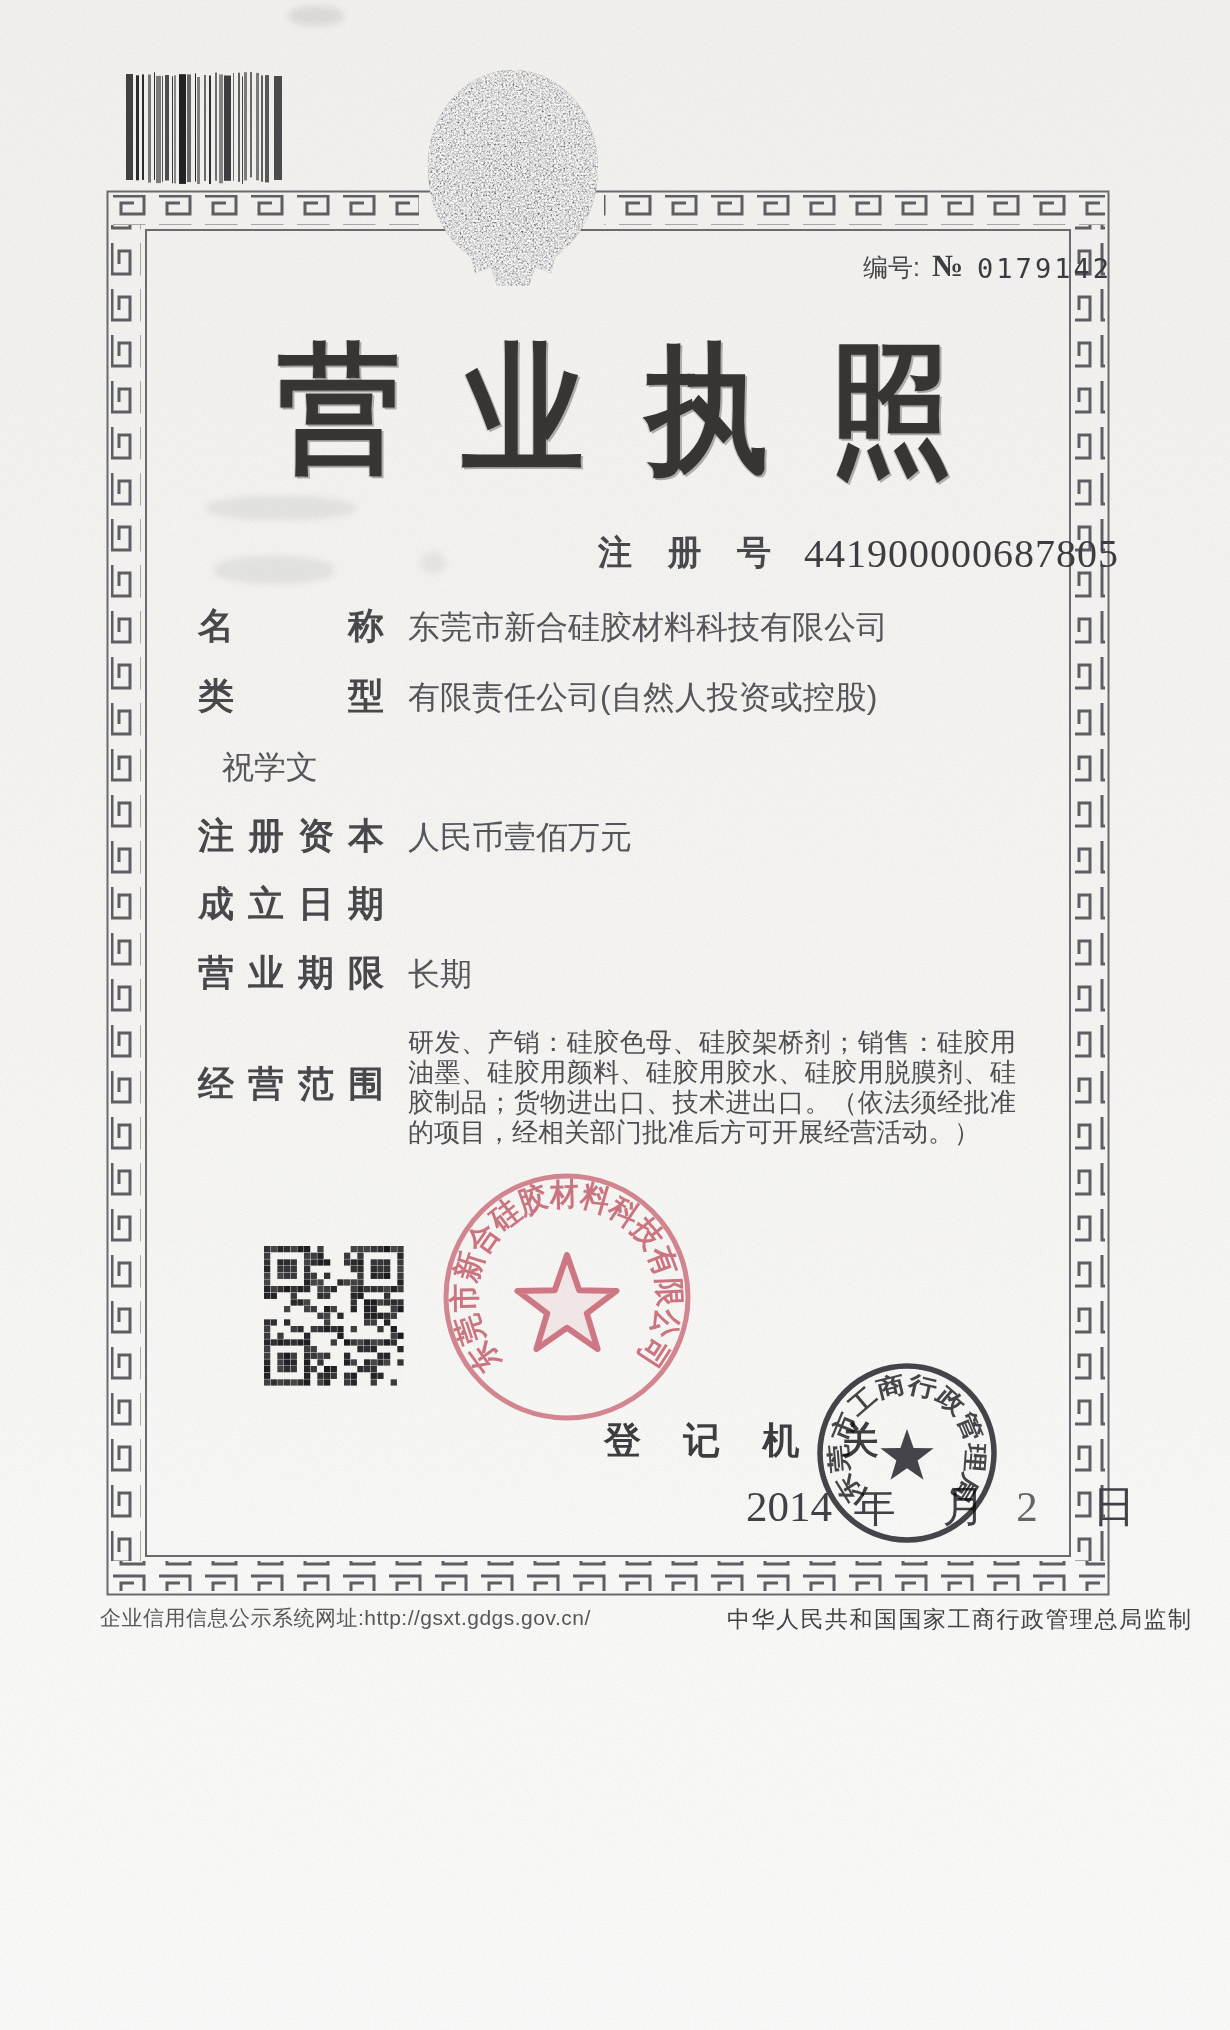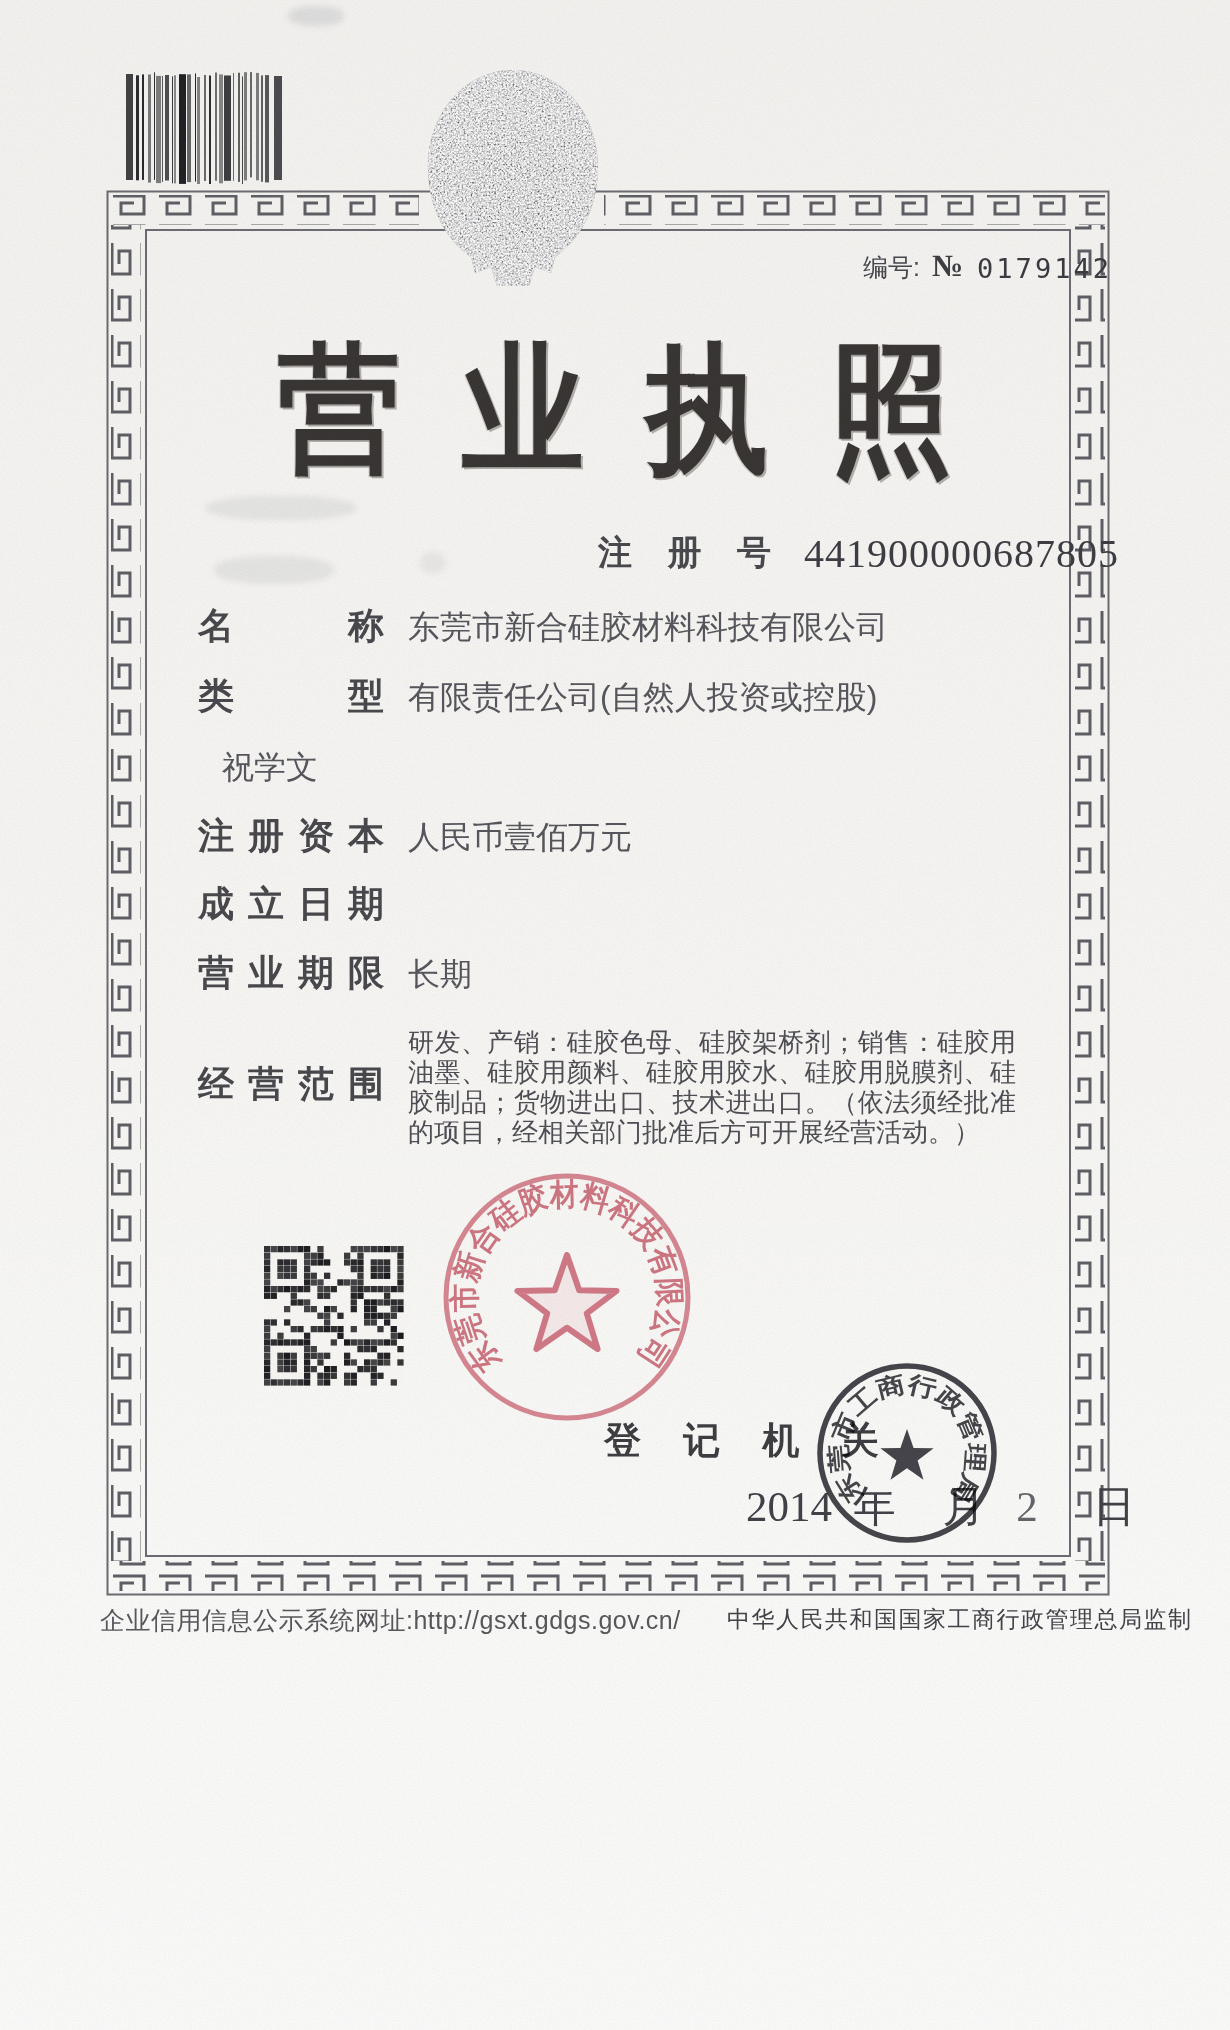--- a/index.html
+++ b/index.html
@@ -55,21 +55,21 @@
   #qr{left:264px;top:1246px;width:140px;height:140px;z-index:2}
 
   #company-seal{left:431px;top:1161px;width:272px;height:272px;z-index:4;mix-blend-mode:multiply;opacity:.92}
   #registry-stamp{left:812px;top:1358px;width:190px;height:190px;z-index:4;mix-blend-mode:multiply;opacity:.93}
 
   #regorg{left:604px;top:1416px;font-size:37px;font-weight:600;letter-spacing:16px;color:#3b3b3f;z-index:2}
   #dateline{left:746px;top:1478px;font-family:"Liberation Serif",serif;font-size:43px;color:#3e3e44;z-index:2}
   #dateline span{display:inline-block}
   .d-yu{margin-left:10px}.d-mu{margin-left:36px}.d-d{margin-left:20px;opacity:.8}.d-du{margin-left:44px}
 
-  #footer-left{left:100px;top:1604px;font-size:25px;color:#55555a;letter-spacing:.5px;z-index:2}
+  #footer-left{left:100px;top:1604px;font-size:21px;color:#55555a;letter-spacing:.5px;z-index:2}
   #footer-right{left:727px;top:1604px;font-size:23px;color:#404046;letter-spacing:1.5px;z-index:2}
 
   #grain{position:absolute;inset:0;z-index:9;pointer-events:none;opacity:.14}
 </style>
 </head>
 <body>
 
 <div class="paper"></div>
 <div class="smudge sm1"></div>
 <div class="smudge sm2"></div>

